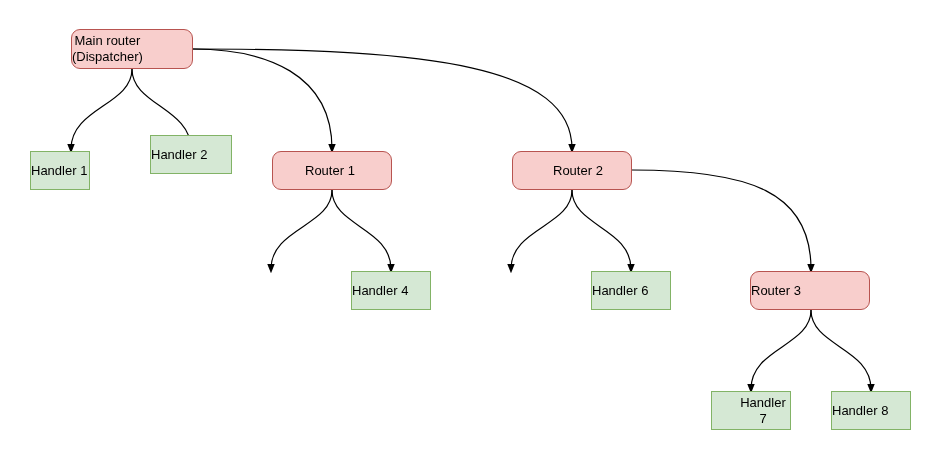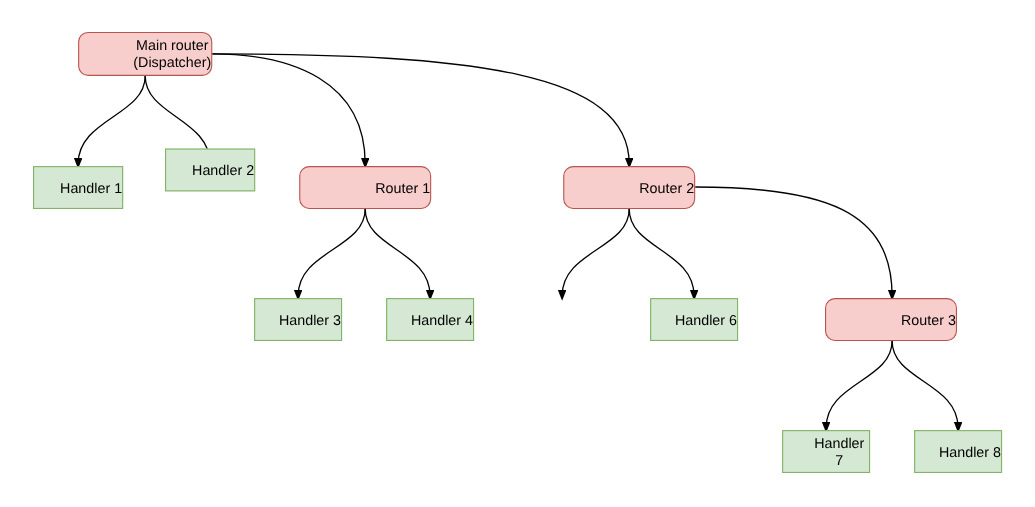--- a/index.html
+++ b/index.html
@@ -24,21 +24,21 @@
     top: 0;
     width: 941px;
     height: 461px;
     pointer-events: none;
   }
   .node {
     position: absolute;
     box-sizing: border-box;
     display: flex;
     align-items: center;
-    justify-content: flex-end;
+    justify-content: flex-start;
     text-align: center;
     font-size: 13px;
     line-height: 16px;
     color: #000000;
     border-width: 1px;
     border-style: solid;
     z-index: 2;
   }
   .node-router {
     background: #f8cecc;
@@ -79,39 +79,36 @@
         <path d="M 811 310 C 811 346 751 348 751 389" fill="none" stroke="#000000" stroke-width="1.2" marker-end="url(#arrowhead)"></path>
         <path d="M 811 310 C 811 346 871 348 871 389" fill="none" stroke="#000000" stroke-width="1.2" marker-end="url(#arrowhead)"></path>
       </g>
   </svg>
 
   <div class="node node-router" style="left: 71px; top: 29px; width: 122px; height: 40px;">
     <span class="node-label">Main router
 (Dispatcher)</span>
   </div>
 
-  <div class="node node-handler" style="left: 30px; top: 151px; width: 82px; height: 39px;">
+  <div class="node node-handler" style="left: 30px; top: 151px; width: 60px; height: 39px;">
     <span class="node-label">Handler 1</span>
   </div>
 
   <div class="node node-handler" style="left: 150px; top: 135px; width: 82px; height: 39px;">
     <span class="node-label">Handler 2</span>
   </div>
 
   <div class="node node-router" style="left: 272px; top: 151px; width: 120px; height: 39px; padding-left: 32px;">
     <span class="node-label">Router 1</span>
   </div>
 
   <div class="node node-router" style="left: 512px; top: 151px; width: 120px; height: 39px; padding-left: 40px;">
     <span class="node-label">Router 2</span>
   </div>
 
-  <div class="node node-handler" style="left: 231px; top: 271px; width: 80px; height: 39px;">
-    <span class="node-label">Handler 3</span>
-  </div>
 
   <div class="node node-handler" style="left: 351px; top: 271px; width: 80px; height: 39px;">
     <span class="node-label">Handler 4</span>
   </div>
 
 
   <div class="node node-handler" style="left: 591px; top: 271px; width: 80px; height: 39px;">
     <span class="node-label">Handler 6</span>
   </div>
 

